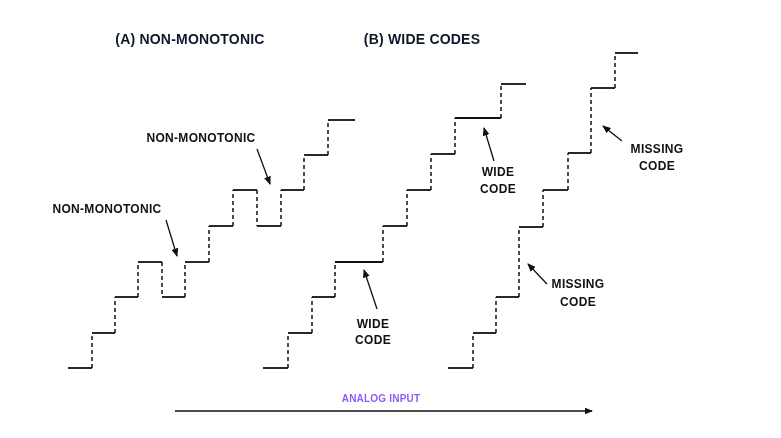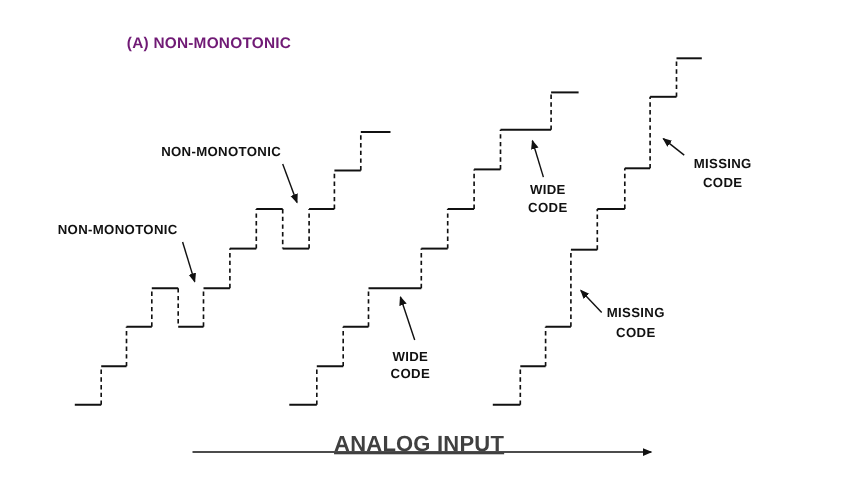--- a/index.html
+++ b/index.html
@@ -11,36 +11,35 @@
     overflow:hidden;
   }
   .stage svg{position:absolute;left:0;top:0;}
   .panel-title{
     position:absolute;
     top:31px;
     transform:translateX(-50%);
     font-weight:bold;
     font-size:14px;
     letter-spacing:0.2px;
-    color:#701a75;
+    color:#0f172a;
     white-space:nowrap;
   }
   .title-a{left:190px;}
   .title-b{left:422px;}
   .title-c{left:620px;}
   .axis-label{
     position:absolute;
     left:381px;top:393px;
     transform:translateX(-50%);
     font-weight:bold;
-    font-size:20px;
+    font-size:10px;
     letter-spacing:0.2px;
-    color:#404040;
+    color:#8b5cf6;
     white-space:nowrap;
-    text-decoration:underline;
   }
   .ann{
     font-family:"Liberation Sans", sans-serif;
     font-weight:bold;
     font-size:12px;
     letter-spacing:0.3px;
     fill:#111111;
   }
 </style>
 </head>
@@ -138,16 +137,17 @@
         </g>
         <g>
           <text text-anchor="middle" class="ann"><tspan x="657" y="153">MISSING</tspan><tspan x="657" y="170">CODE</tspan></text>
           <line x1="622" y1="141" x2="603" y2="126" stroke="#111111" stroke-width="1.3" marker-end="url(#ah)"></line>
         </g>
         <line x1="175" y1="411" x2="592" y2="411" stroke="#111111" stroke-width="1.4" marker-end="url(#ah)"></line>
       </g>
   </svg>
 
   <div class="panel-title title-a">(A) NON-MONOTONIC</div>
+  <div class="panel-title title-b">(B) WIDE CODES</div>
 
   <div class="axis-label">ANALOG INPUT</div>
 
 </div>
 
 </body></html>

